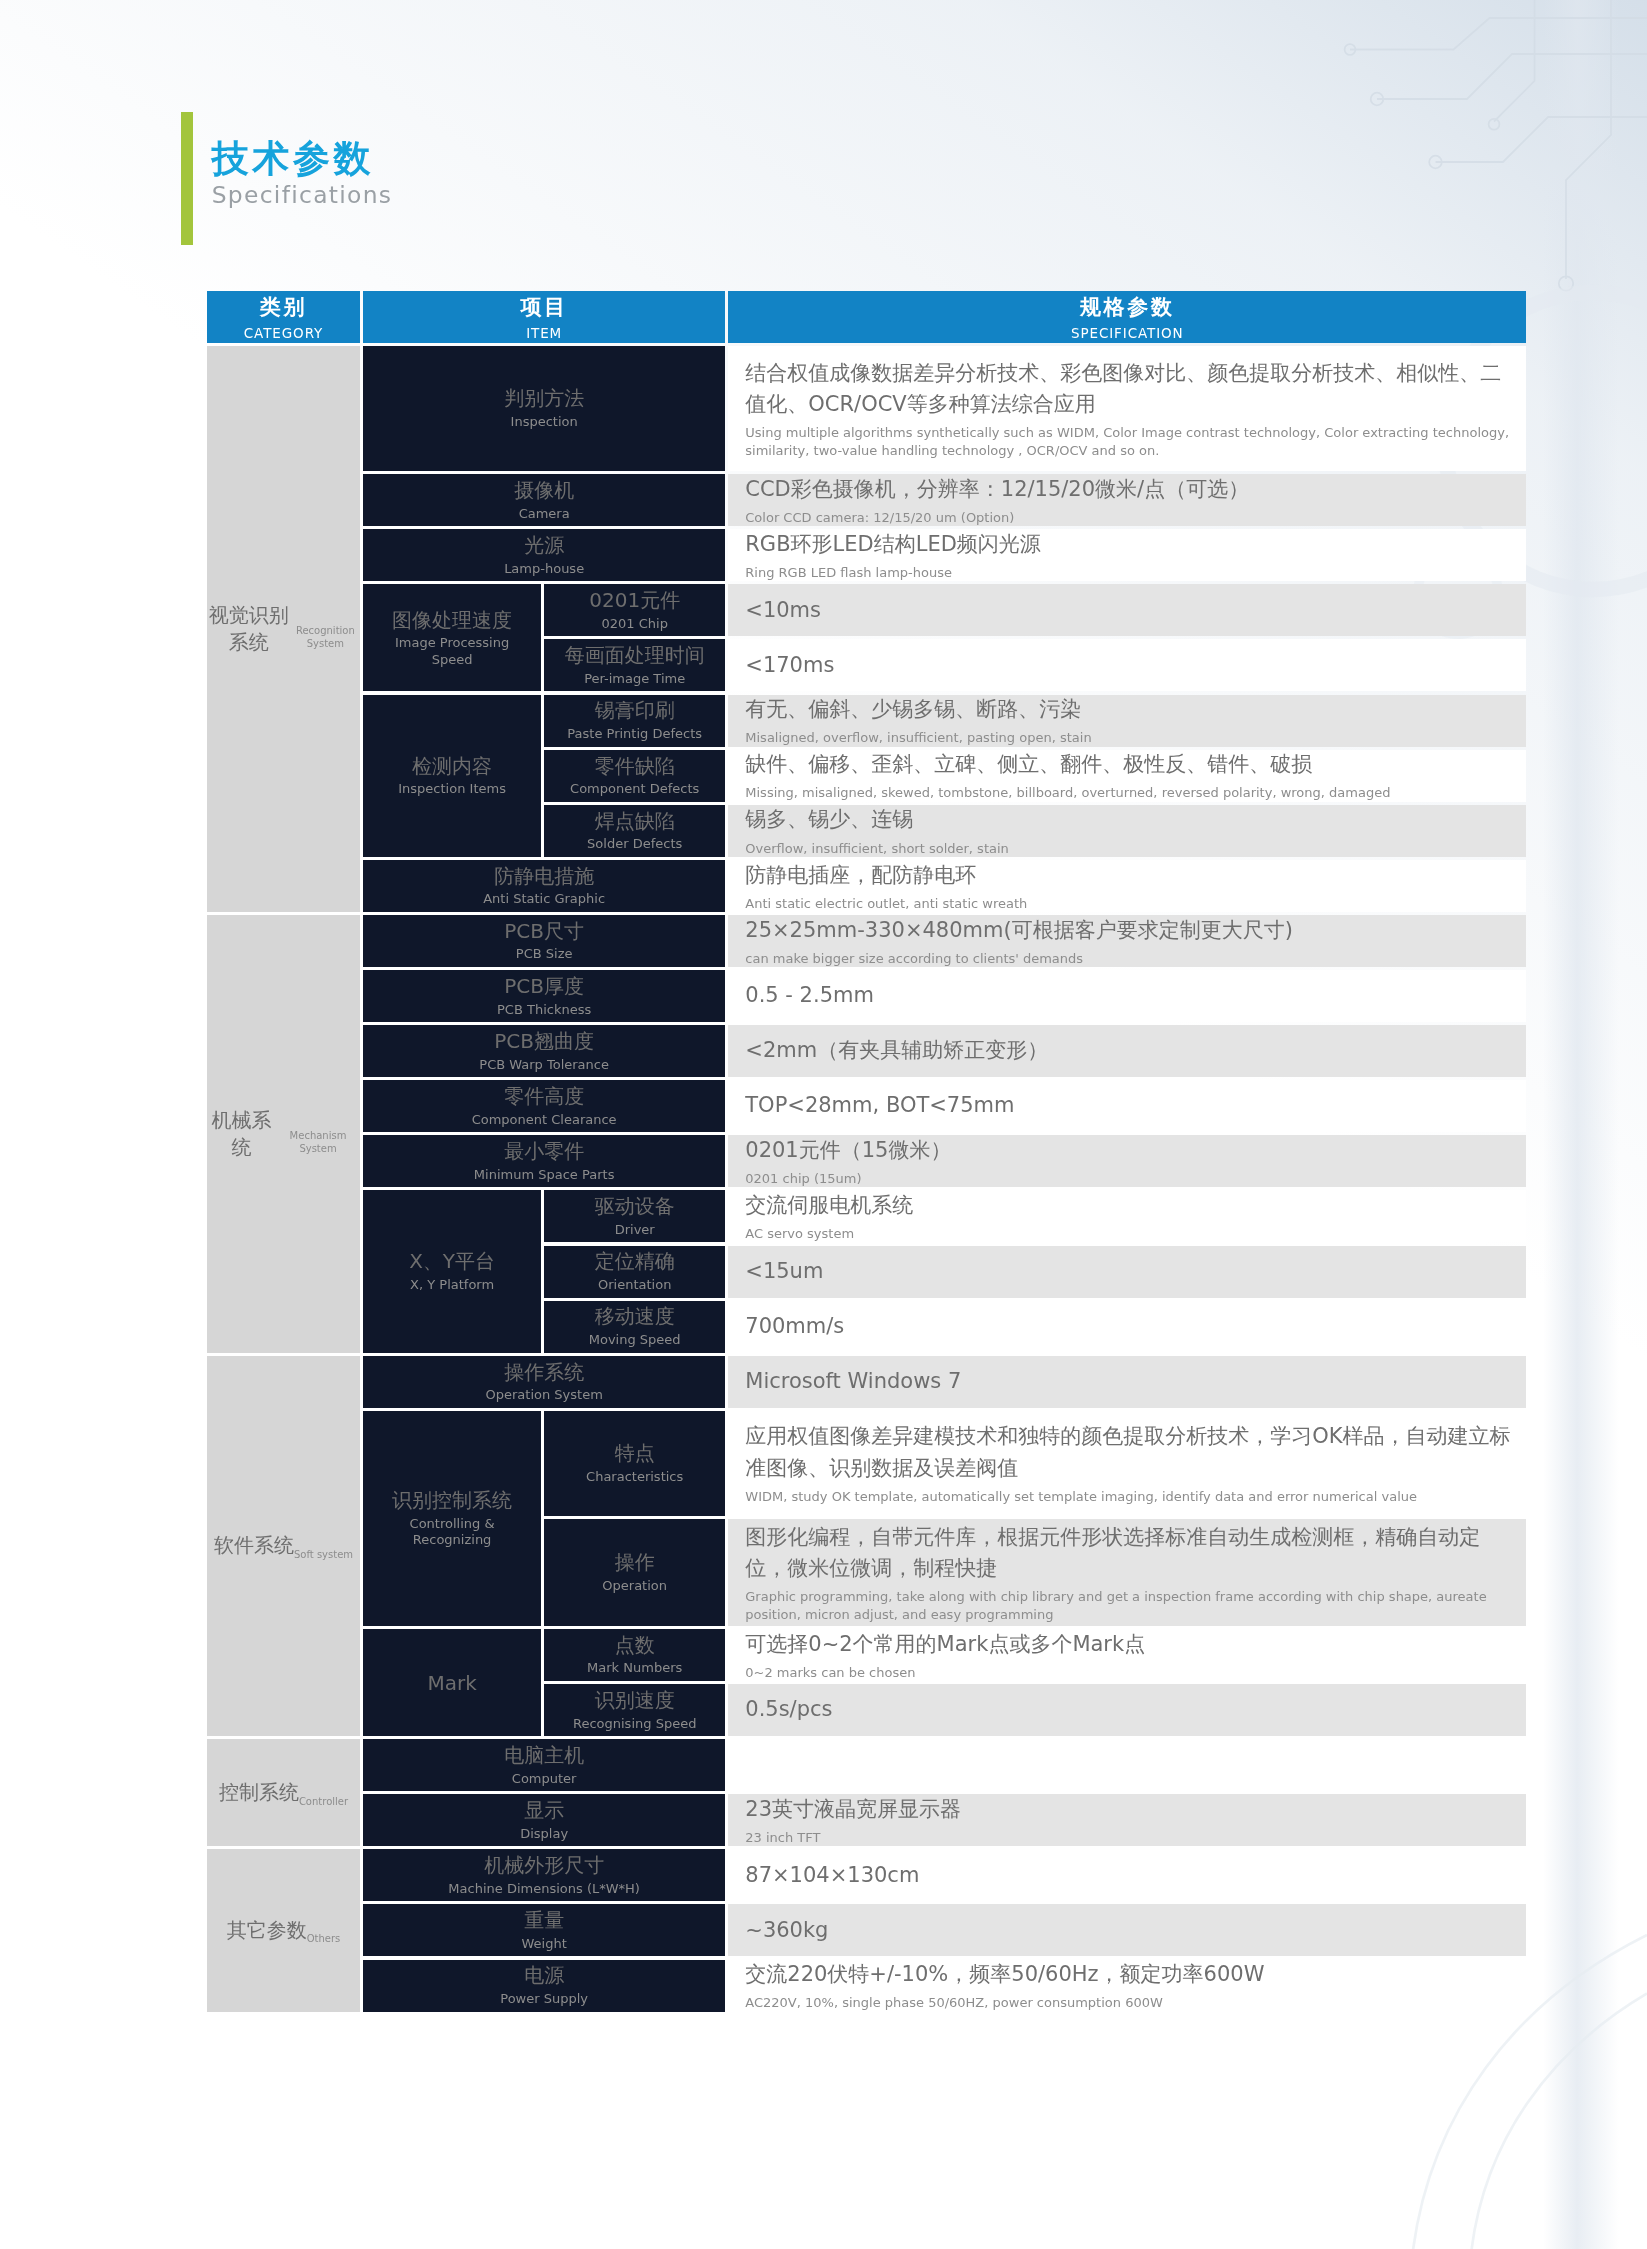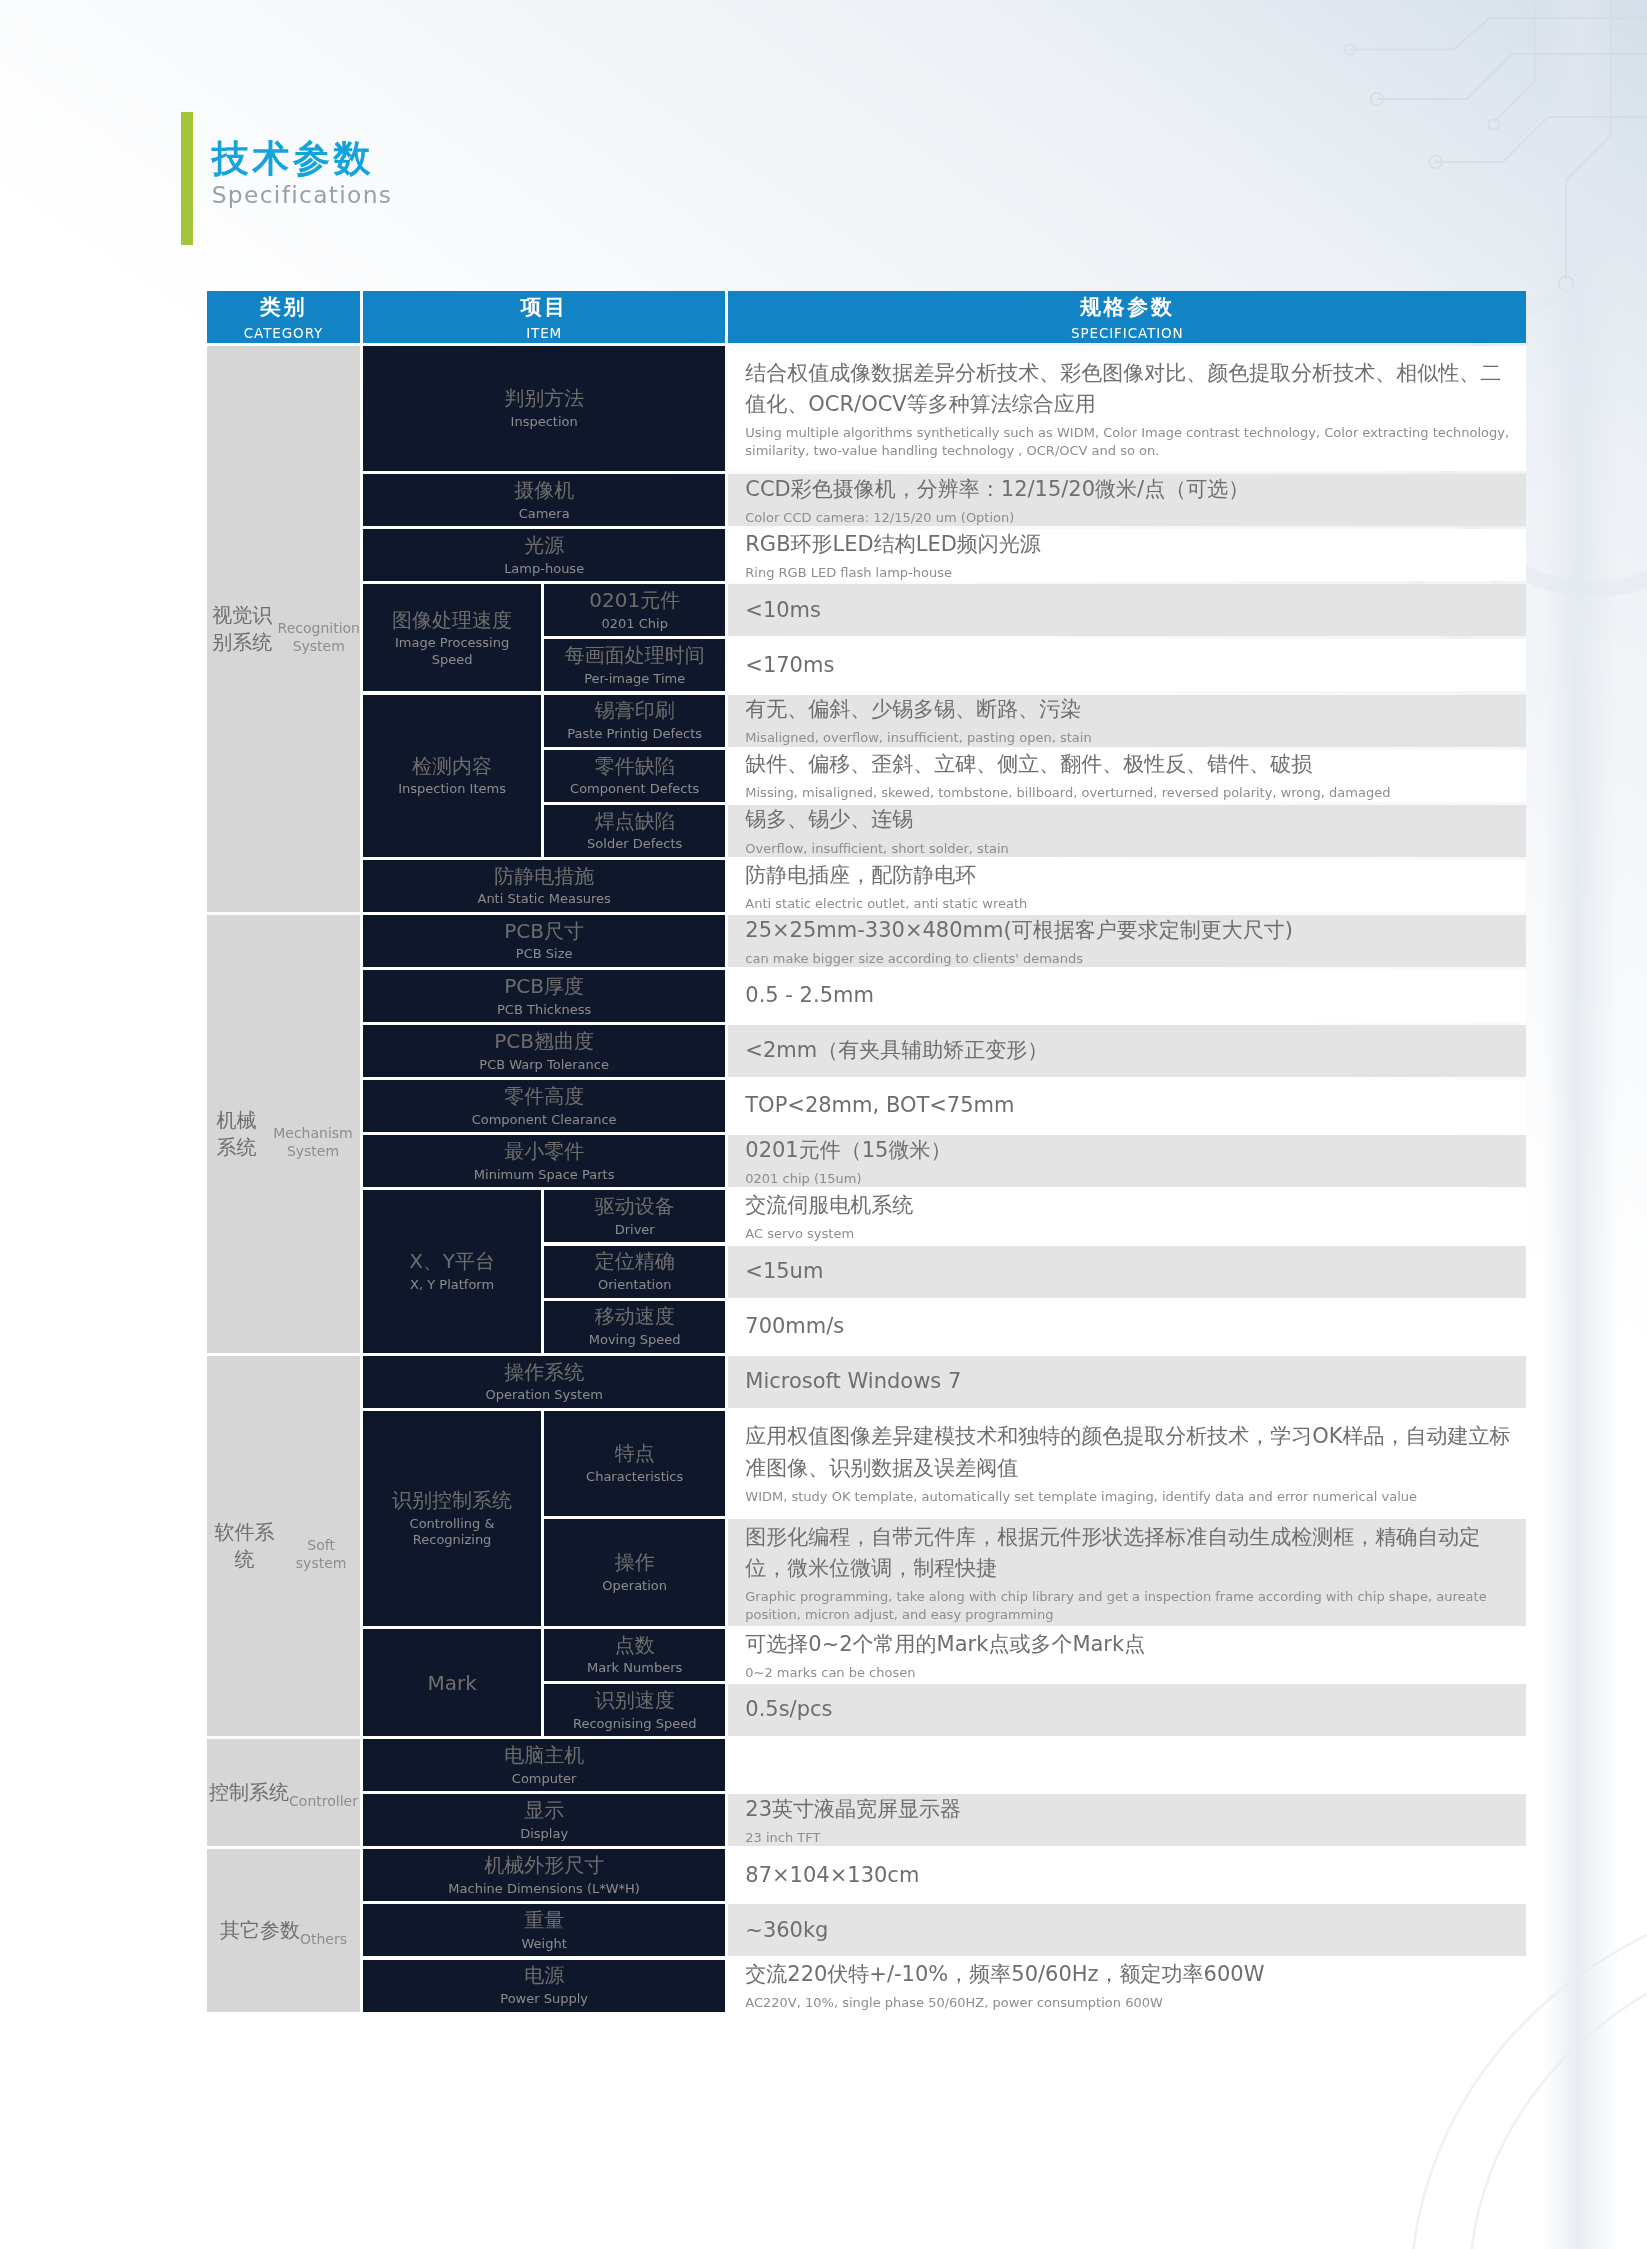--- a/index.html
+++ b/index.html
@@ -30,21 +30,21 @@
     grid-template-columns:153px 178px 181px 798px;
     grid-template-rows:52px 125px repeat(17,52px) 105px 107px repeat(7,52px);
     gap:3.1px;
   }
   .hdr{background:#1283c5;color:#ffffff;display:flex;flex-direction:column;align-items:center;justify-content:center;text-align:center;}
   .hdr .zh{font-size:21px;font-weight:bold;letter-spacing:2.7px;}
   .hdr .en{font-size:13.5px;letter-spacing:0.9px;margin-top:3.6px;}
 
   .cat{background:#d6d6d6;display:flex;flex-direction:row;align-items:center;justify-content:center;text-align:center;}
   .cat .zh{font-size:20px;color:#6e6e6e;}
-  .cat .en{font-size:14px;color:#8d8d8d;line-height:1.3;margin-top:17px;max-width:94px;}
+  .cat .en{font-size:10px;color:#8d8d8d;line-height:1.3;margin-top:17px;max-width:94px;}
 
   .lab{background:#0f172a;display:flex;flex-direction:column;align-items:center;justify-content:center;text-align:center;padding:3.6px 4.5px;box-sizing:border-box;}
   .lab .zh{font-size:20px;color:#6e6e6e;line-height:1.2;}
   .lab .en{font-size:13px;color:#8d8d8d;line-height:1.28;margin-top:3.6px;}
   .lab.narrow-en .en{max-width:130px;}
 
   .spec{background:#ffffff;display:flex;flex-direction:column;justify-content:center;text-align:left;
         padding:6.3px 13.5px 6.3px 17px;box-sizing:border-box;}
   .spec.alt{background:#e4e4e4;}
   .spec .zh{font-size:21px;color:#6e6e6e;line-height:1.5;}
@@ -131,21 +131,21 @@
   <div class="lab" style="grid-area:3/2/4/4">
     <span class="zh">摄像机</span>
     <span class="en">Camera</span>
   </div>
   <div class="lab" style="grid-area:4/2/5/4">
     <span class="zh">光源</span>
     <span class="en">Lamp-house</span>
   </div>
   <div class="lab" style="grid-area:10/2/11/4">
     <span class="zh">防静电措施</span>
-    <span class="en">Anti Static Measures</span>
+    <span class="en">Anti Static Graphic</span>
   </div>
   <div class="lab" style="grid-area:11/2/12/4">
     <span class="zh">PCB尺寸</span>
     <span class="en">PCB Size</span>
   </div>
   <div class="lab" style="grid-area:12/2/13/4">
     <span class="zh">PCB厚度</span>
     <span class="en">PCB Thickness</span>
   </div>
   <div class="lab" style="grid-area:13/2/14/4">

